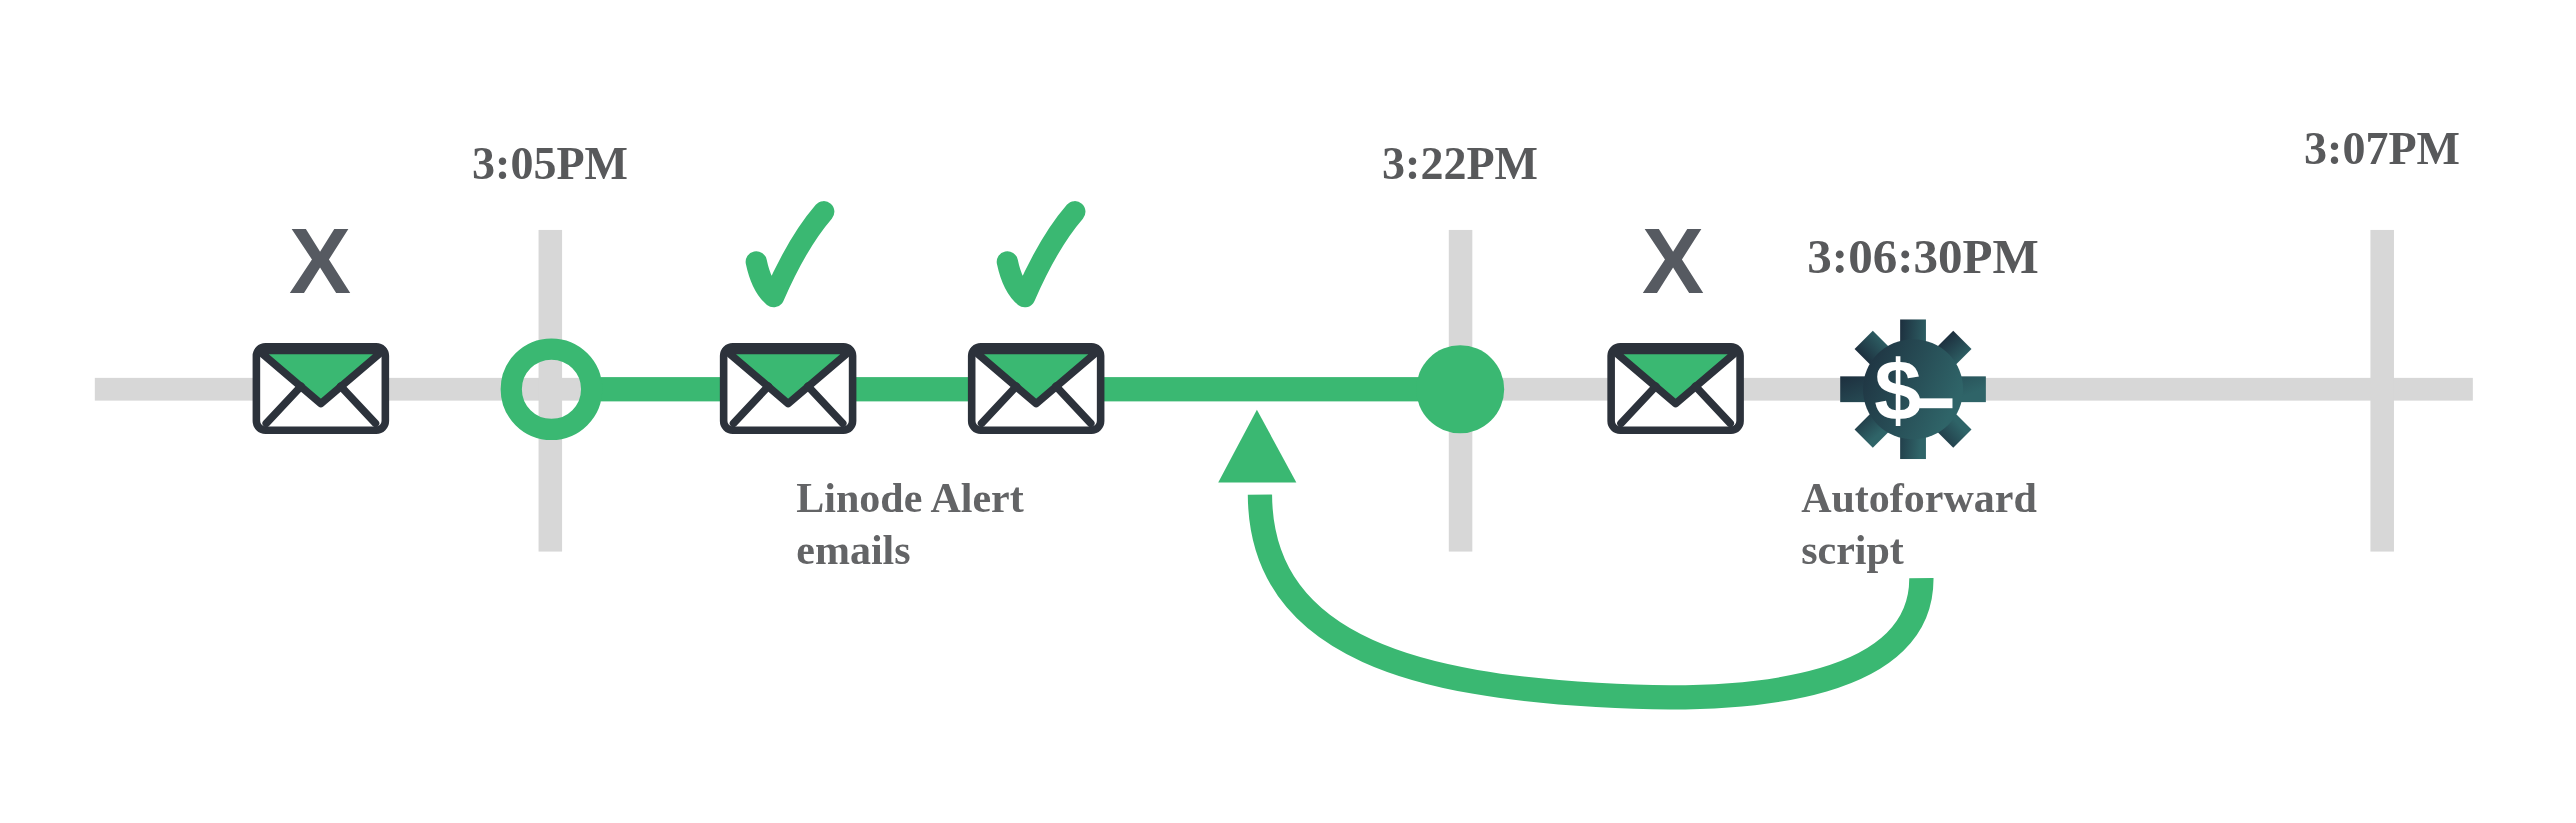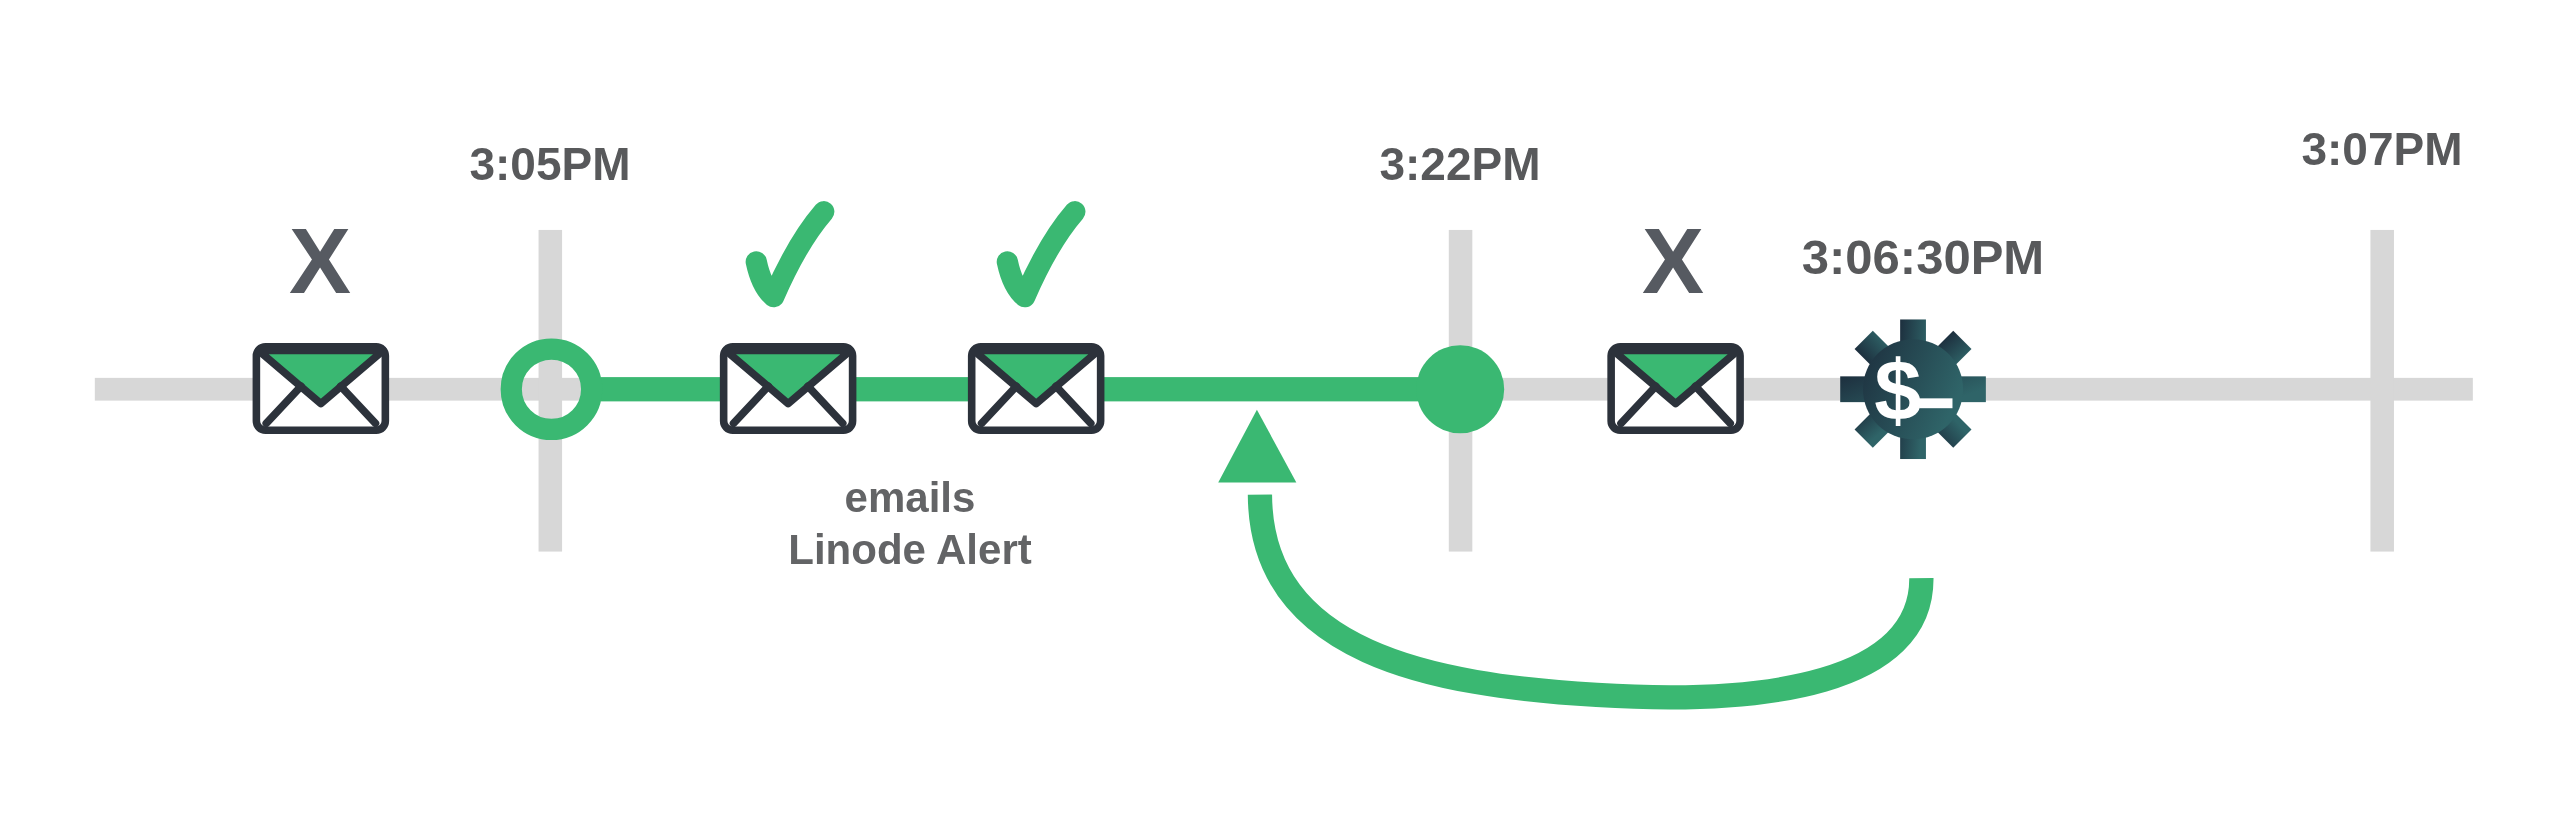--- a/index.html
+++ b/index.html
@@ -7,23 +7,23 @@
     position:relative;
     width:2576px;height:824px;
     background:#ffffff;
     overflow:hidden;
     font-family:"Liberation Sans","DejaVu Sans",sans-serif;
   }
   .layer{position:absolute;left:0;top:0;}
   .txt{
     position:absolute;
     transform:translateX(-50%);
-    text-align:center;
     font-weight:bold;
     white-space:nowrap;
+    font-family:Liberation Serif, serif;
   }
   .time-label{
     font-size:46px;
     line-height:46px;
     color:#58595b;
     letter-spacing:0px;
   }
   .caption{
     font-size:42px;
     line-height:52px;
@@ -100,19 +100,23 @@
   <div class="txt time-label" style="left:550px;top:141px;">3:05PM</div>
   <div class="txt time-label" style="left:1460px;top:141px;">3:22PM</div>
   <div class="txt time-label" style="left:2382px;top:126px;">3:07PM</div>
 
   <div class="txt time-label" style="left:1923px;top:234px;font-size:49px;">3:06:30PM</div>
 
   <div class="x-mark" style="left:320px;top:261px;">X</div>
   <div class="x-mark" style="left:1673px;top:261px;">X</div>
 
   <div class="txt caption" style="left:910px;top:472px;">
+    <div>Linode Alert</div>
     <div>emails</div>
-    <div>Linode Alert</div>
   </div>
 
+  <div class="txt caption" style="left:1919px;top:472px;">
+    <div>Autoforward</div>
+    <div>script</div>
+  </div>
 
 </div>
 
 
 </body></html>

